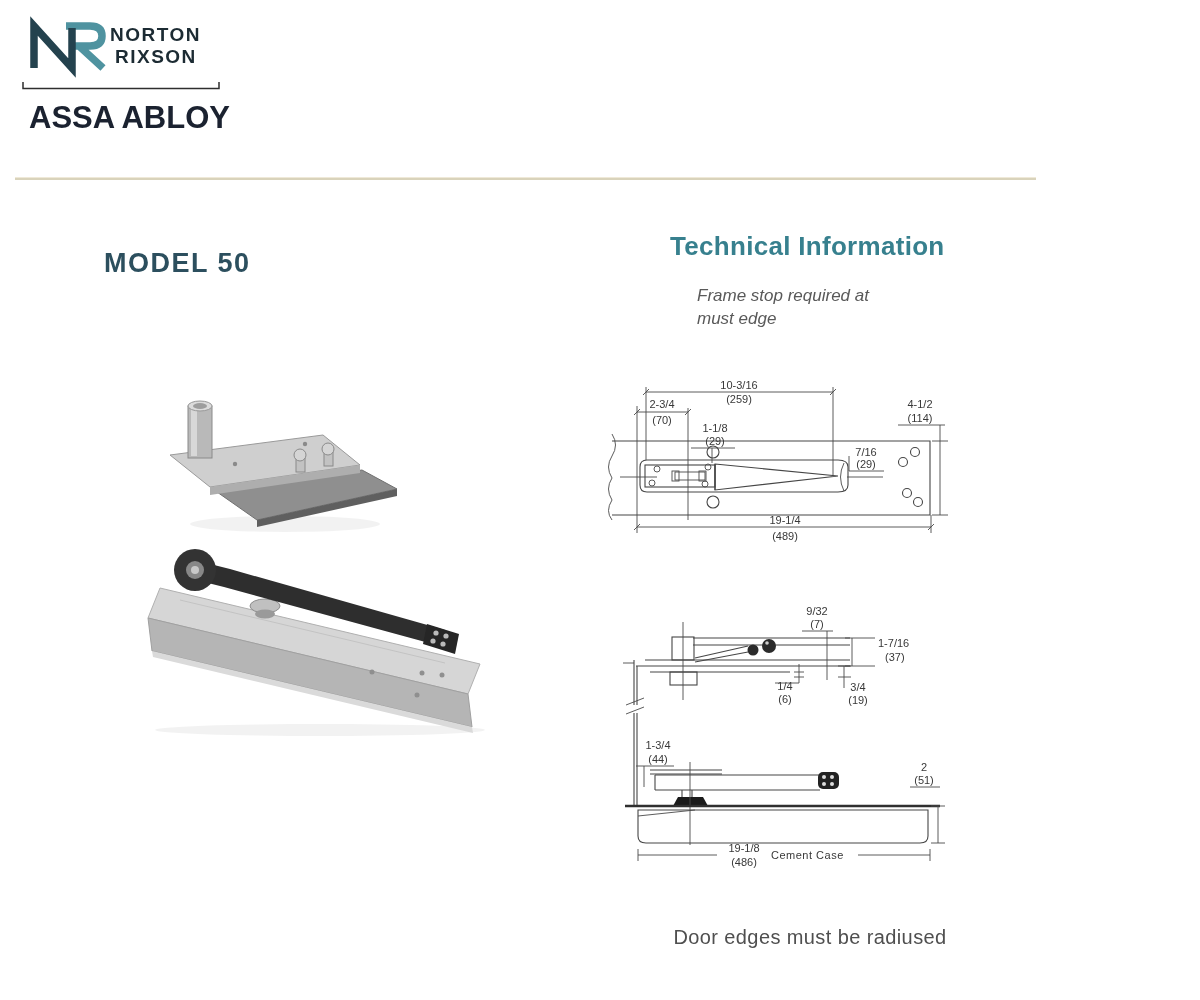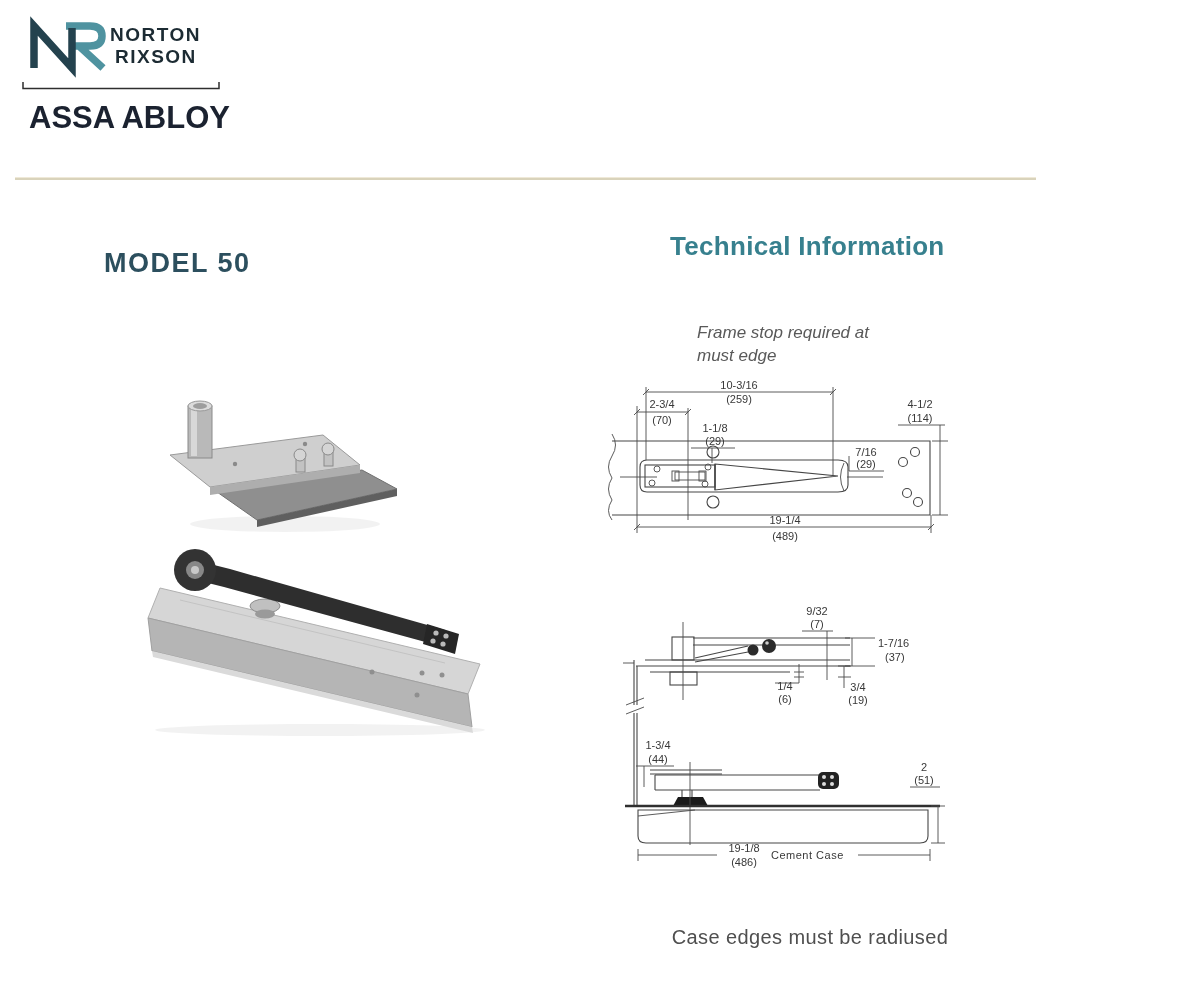--- a/index.html
+++ b/index.html
@@ -1,21 +1,21 @@
 <!DOCTYPE html>
 <html><head>
 <meta charset="utf-8">
 <style>
   html,body{margin:0;padding:0;background:#ffffff;}
   #page{position:relative;width:1036px;height:1000px;background:#ffffff;overflow:hidden;
         font-family:"Liberation Sans",sans-serif;color:#333;}
   .abs{position:absolute;}
   #model-title{left:104px;top:248px;font-size:27px;font-weight:700;color:#2c4f5e;letter-spacing:1.5px;}
   #section-title{left:670px;top:231px;font-size:26px;font-weight:700;color:#37808e;letter-spacing:.3px;}
-  #note{left:697px;top:284px;font-style:italic;color:#595959;font-size:17px;line-height:23px;margin-top:37px;}
+  #note{left:697px;top:284px;font-style:italic;color:#595959;font-size:17px;line-height:23px;}
   #footer-note{left:600px;top:926px;width:420px;text-align:center;font-size:20px;color:#4f4f4f;letter-spacing:.4px;}
   #gold-rule{left:15px;top:178px;width:1170px;height:2px;background:#d9d3bb;box-shadow:0 -1px 0 #efe9d8;}
   svg text{font-family:"Liberation Sans",sans-serif;}
   .dim{font-size:11px;fill:#383838;}
   .ln{stroke:#464646;stroke-width:1.1;fill:none;}
   .thin{stroke:#4a4a4a;stroke-width:0.9;fill:none;}
 </style>
 </head>
 <body>
 
@@ -243,15 +243,15 @@
 
     <line class="thin" x1="43" y1="267" x2="122" y2="267"></line>
     <line class="thin" x1="263" y1="267" x2="335" y2="267"></line>
     <line class="thin" x1="43" y1="261" x2="43" y2="273"></line>
     <line class="thin" x1="335" y1="261" x2="335" y2="273"></line>
     <text class="dim" x="149" y="264" text-anchor="middle">19-1/8</text>
     <text class="dim" x="149" y="278" text-anchor="middle">(486)</text>
     <text class="dim" x="176" y="271" text-anchor="start" letter-spacing="0.5">Cement Case</text>
   </svg>
 
-  <div id="footer-note" class="abs">Case edges must be radiused</div>
+  <div id="footer-note" class="abs">Door edges must be radiused</div>
 
 </div>
 
 </body></html>

